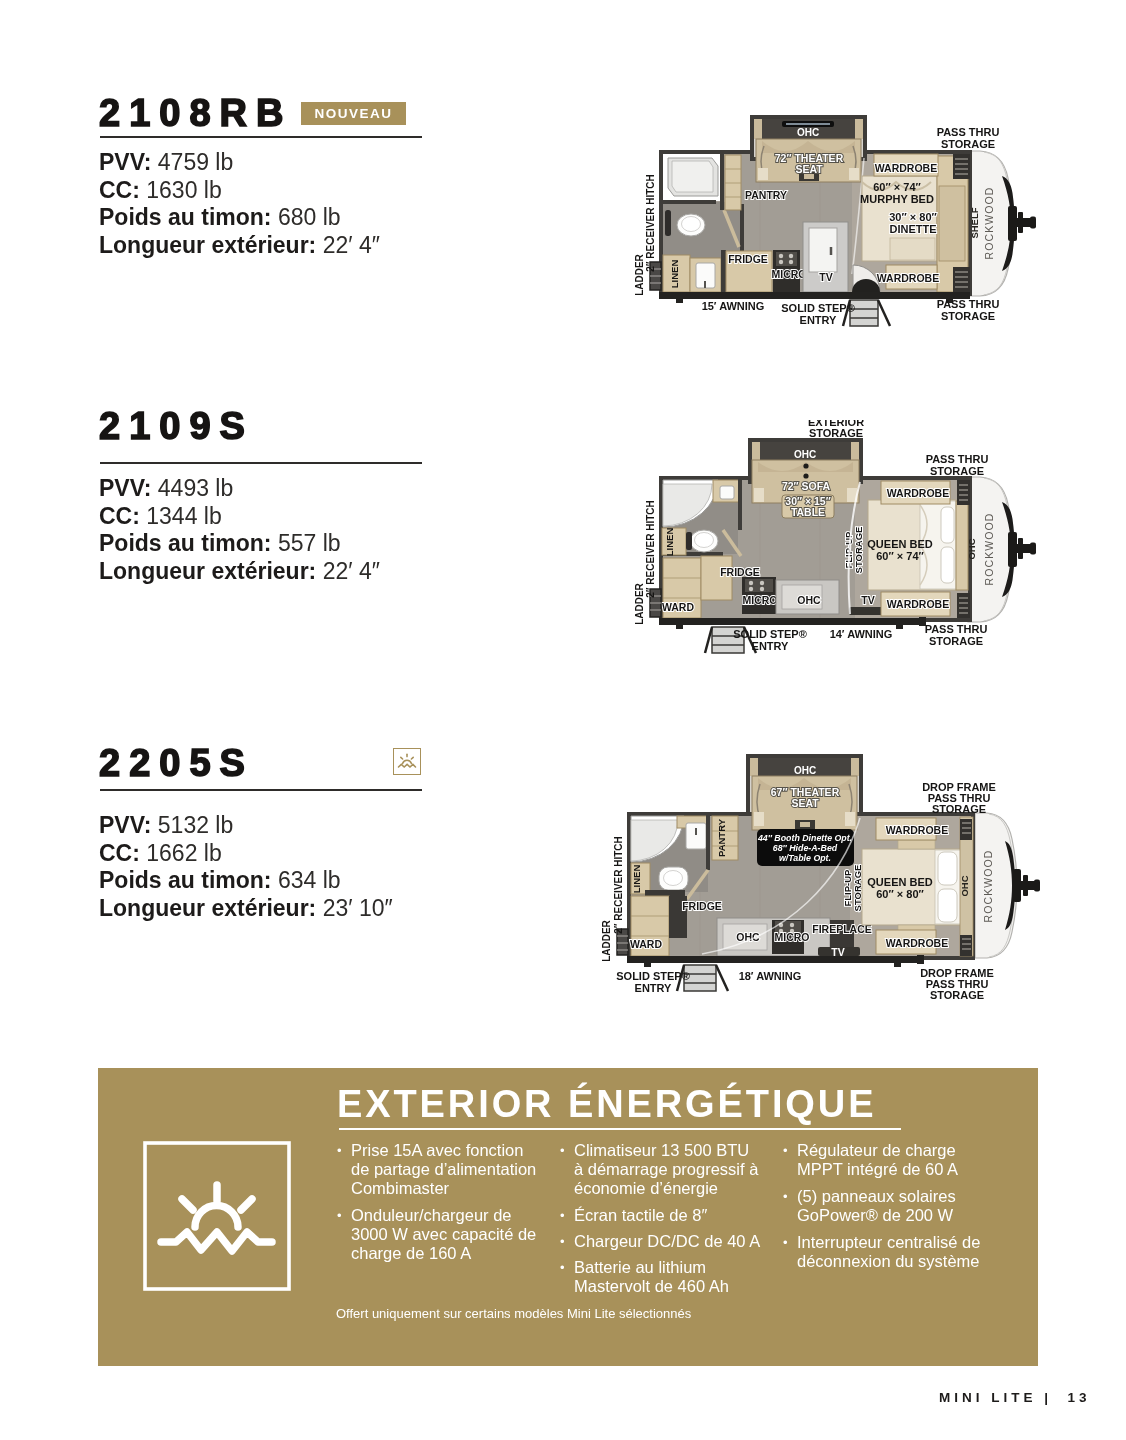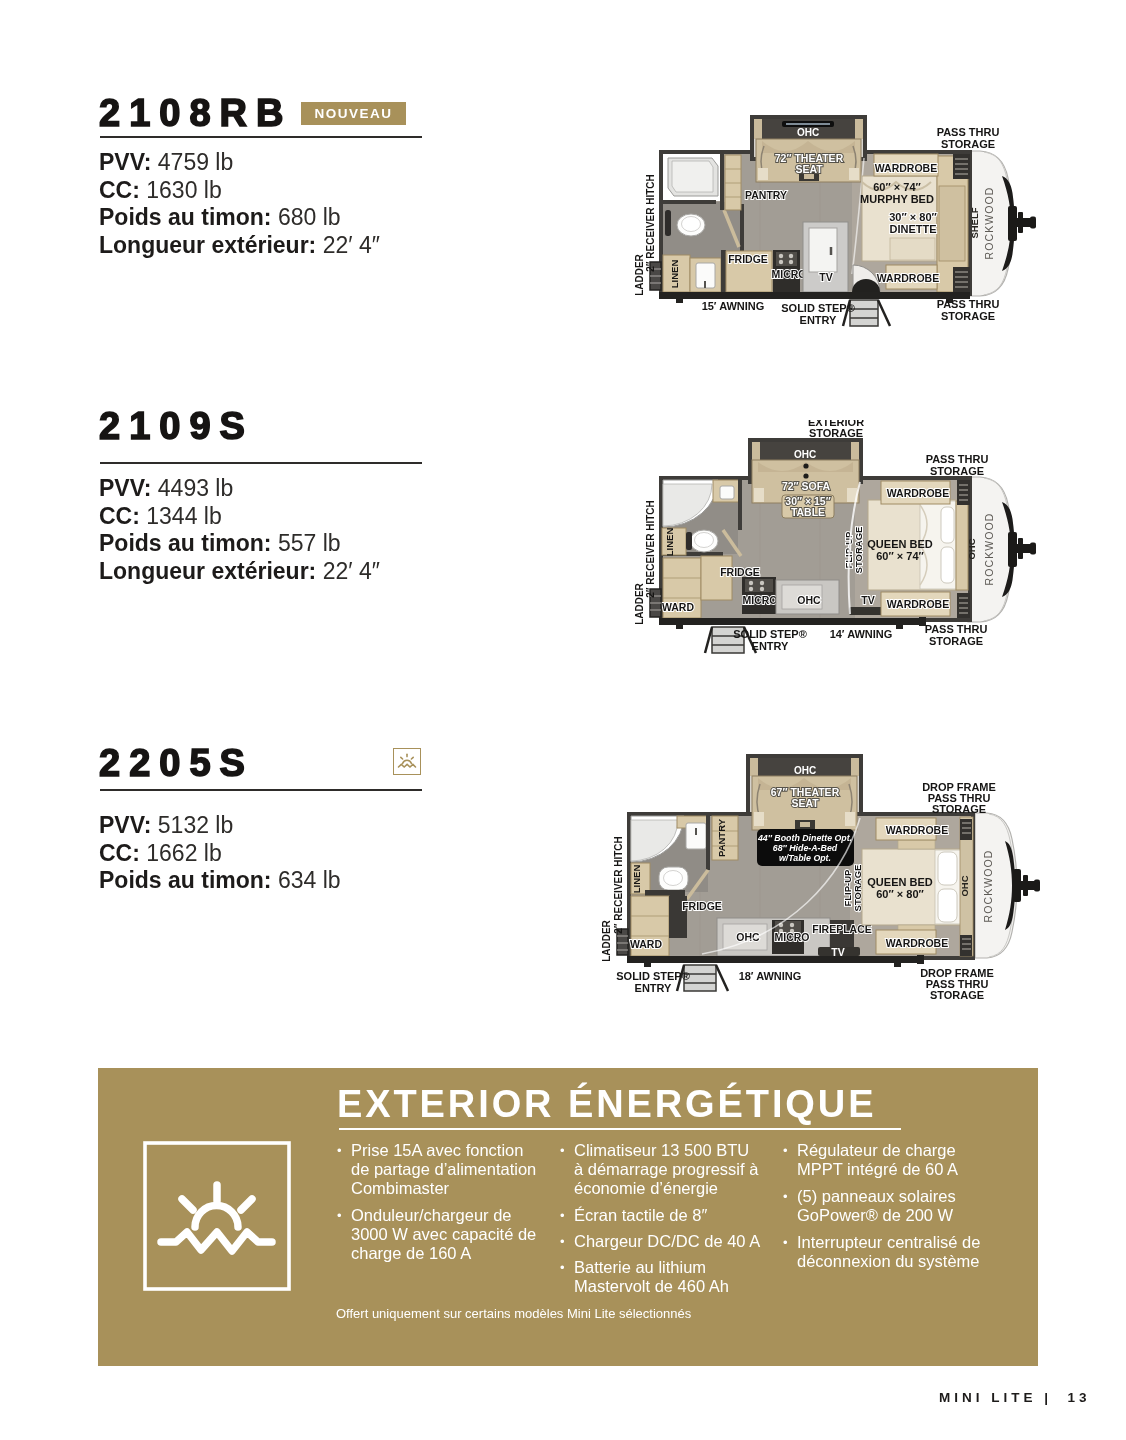--- a/index.html
+++ b/index.html
@@ -399,20 +399,21 @@
     <path d="M5.5 19 l2.8-2.6 2.9 2.6 2.9-2.6 2.9 2.6 2.9-2.6 2.6 2.6"></path>
   </g>
 </svg>
 
 <div class="abs rule" style="left:100px;top:789px;width:322px;"></div>
 
 <div class="abs specs" style="left:99px;top:788px;margin-top:24px;">
   <div><b>PVV:</b> 5132 lb</div>
   <div><b>CC:</b> 1662 lb</div>
   <div><b>Poids au timon:</b> 634 lb</div>
+  <div><b>Longueur extérieur:</b> 23′ 10″</div>
 </div>
 
 <svg class="abs" style="left:580px;top:748px;" width="470" height="262" viewBox="580 748 470 262">
   <g font-family="Liberation Sans" font-weight="bold">
 
   <path d="M975 813 L987 813 C1002 814 1009 824 1012 839 C1015.5 856 1017 871 1017 885.5 C1017 900 1015.5 915 1012 932 C1009 947 1002 957 987 958 L975 958 Z" fill="#f4f3f1" stroke="#b3b2af" stroke-width="1.2"></path>
   <path d="M989 814 C1002 816 1007 826 1010 840 C1013.5 857 1015 871 1015 885.5 C1015 900 1013.5 914 1010 931 C1007 945 1002 955 989 957" fill="none" stroke="#c9c8c5" stroke-width="1"></path>
 
   <path d="M1005 841 C1010 857 1012 871 1012 885.5 C1012 900 1010 914 1005 930 C1009.5 928 1011.8 923 1013 915 C1014.5 905 1015.2 895 1015.2 885.5 C1015.2 876 1014.5 866 1013 856 C1011.8 848 1009.5 843 1005 841 Z" fill="#1c1b1a"></path>
 

